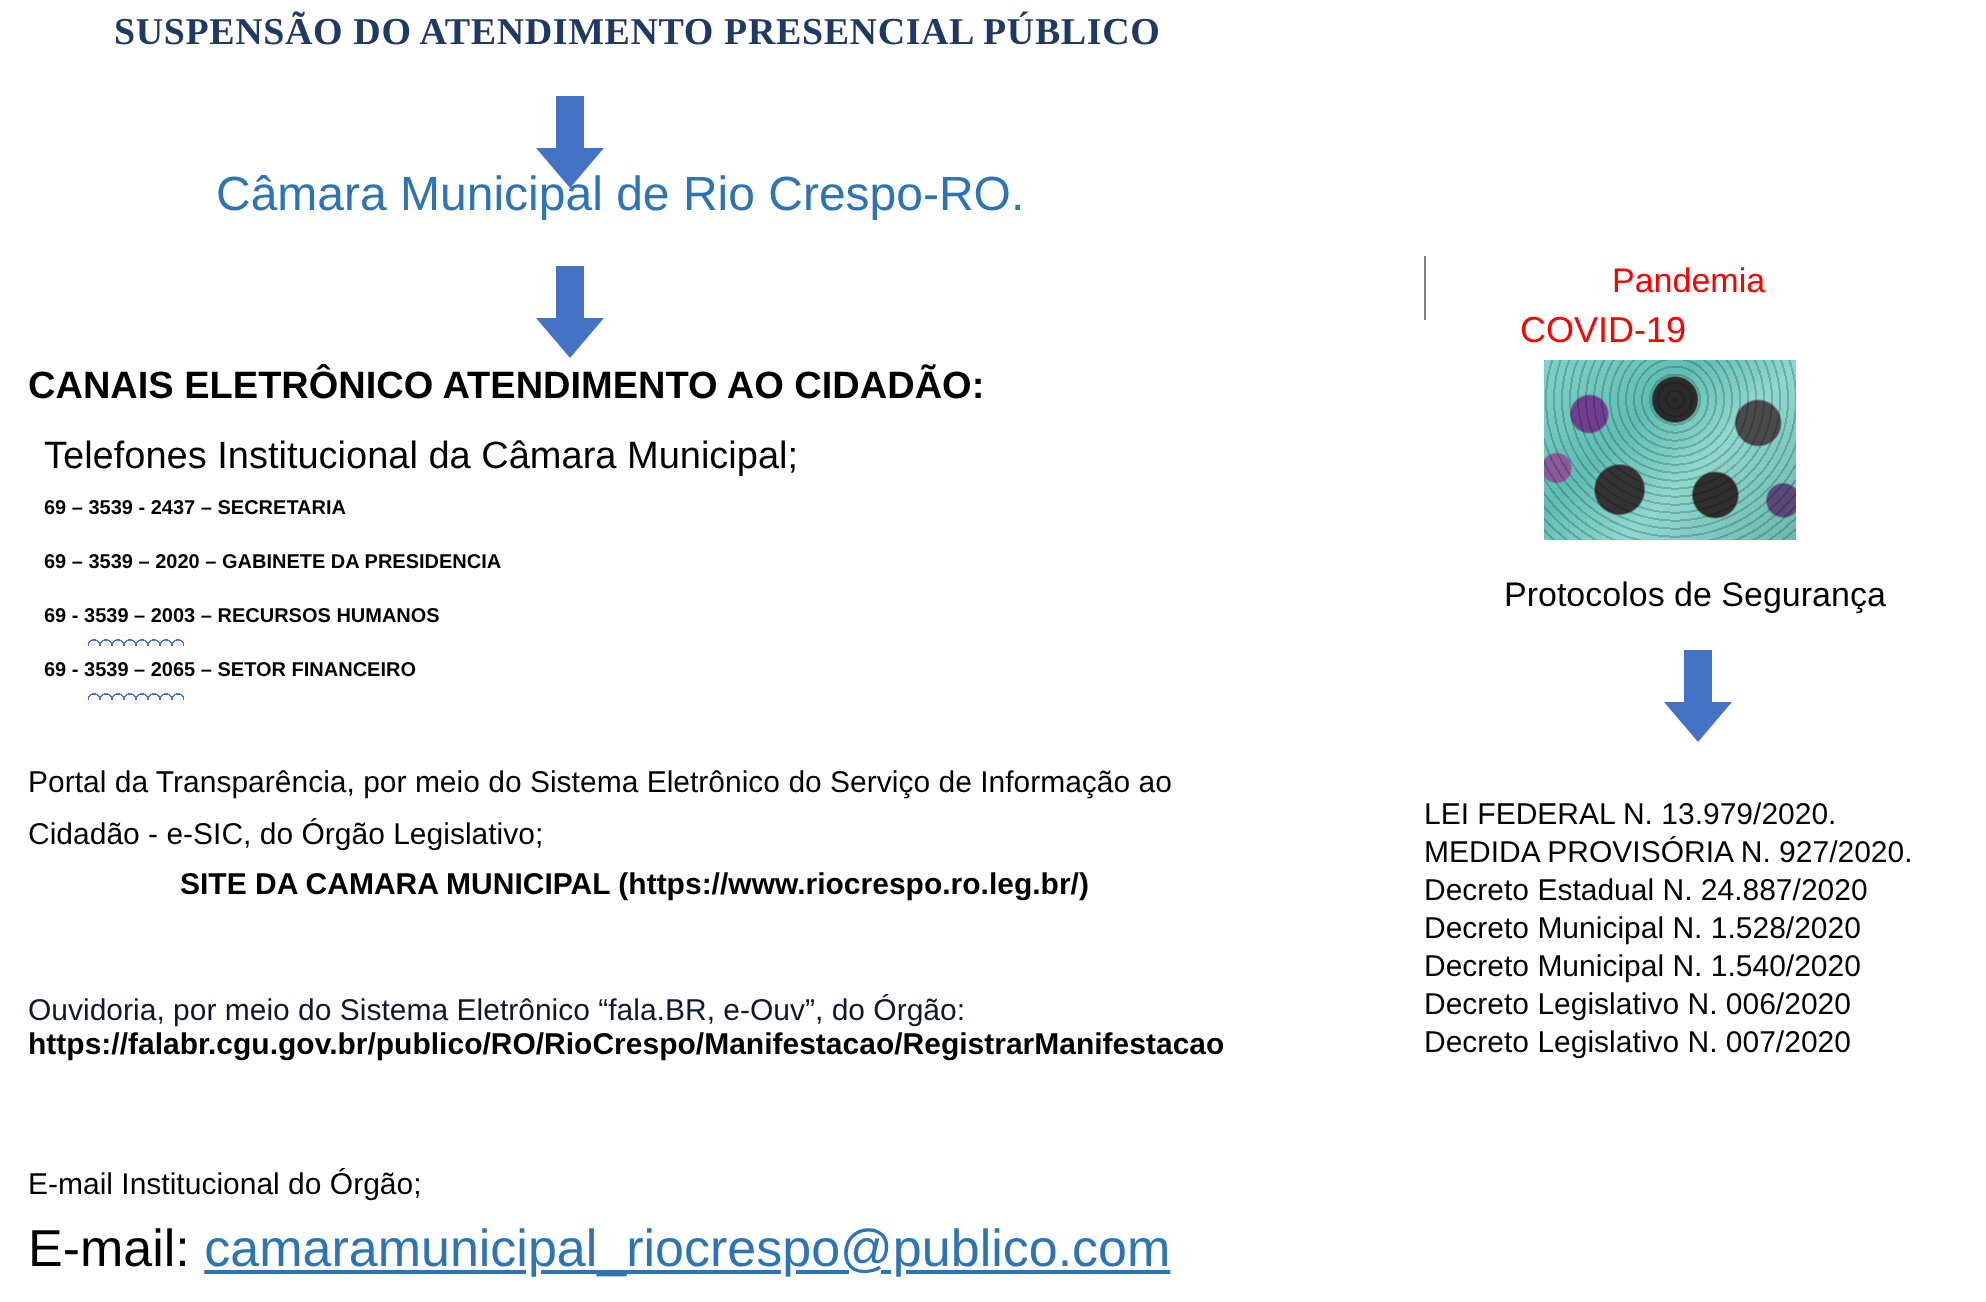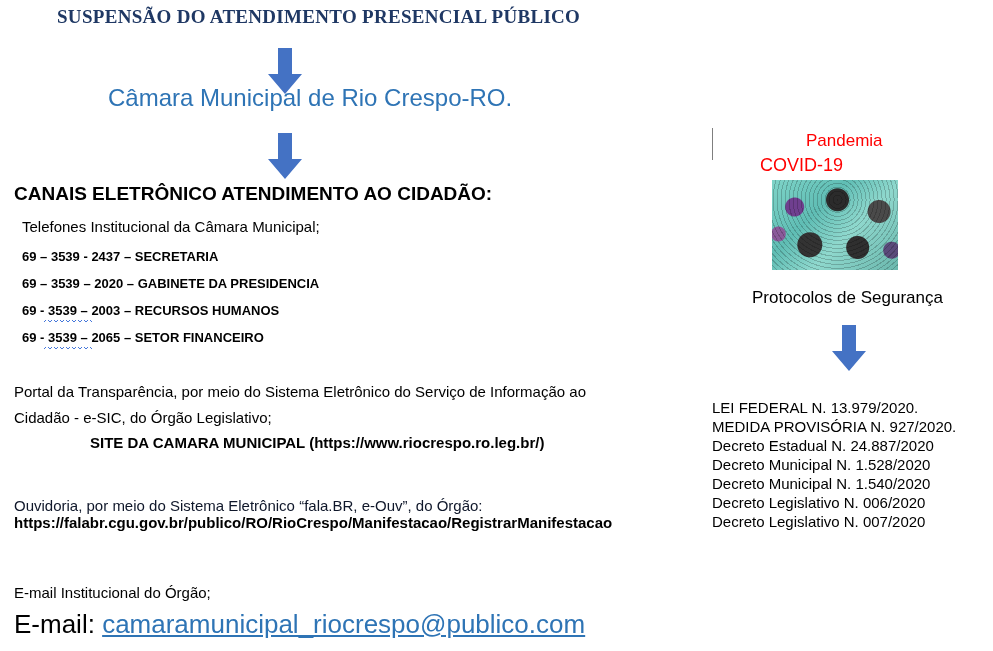--- a/index.html
+++ b/index.html
@@ -46,28 +46,28 @@
   #canais-heading {
     left: 14px; top: 183px;
     font-size: 19px;
     font-weight: bold;
     color: #000000;
     white-space: nowrap;
   }
 
   #telefones-label {
     left: 22px; top: 218px;
-    font-size: 15px;
+    font-size: 19px;
     color: #000000;
     white-space: nowrap;
   }
 
   .phone-line {
     left: 22px;
-    font-size: 13px;
+    font-size: 10px;
     font-weight: bold;
     color: #000000;
     white-space: nowrap;
   }
   #phone-0 { top: 249px; }
   #phone-1 { top: 276px; }
   #phone-2 { top: 303px; }
   #phone-3 { top: 330px; }
 
   .squiggle {

